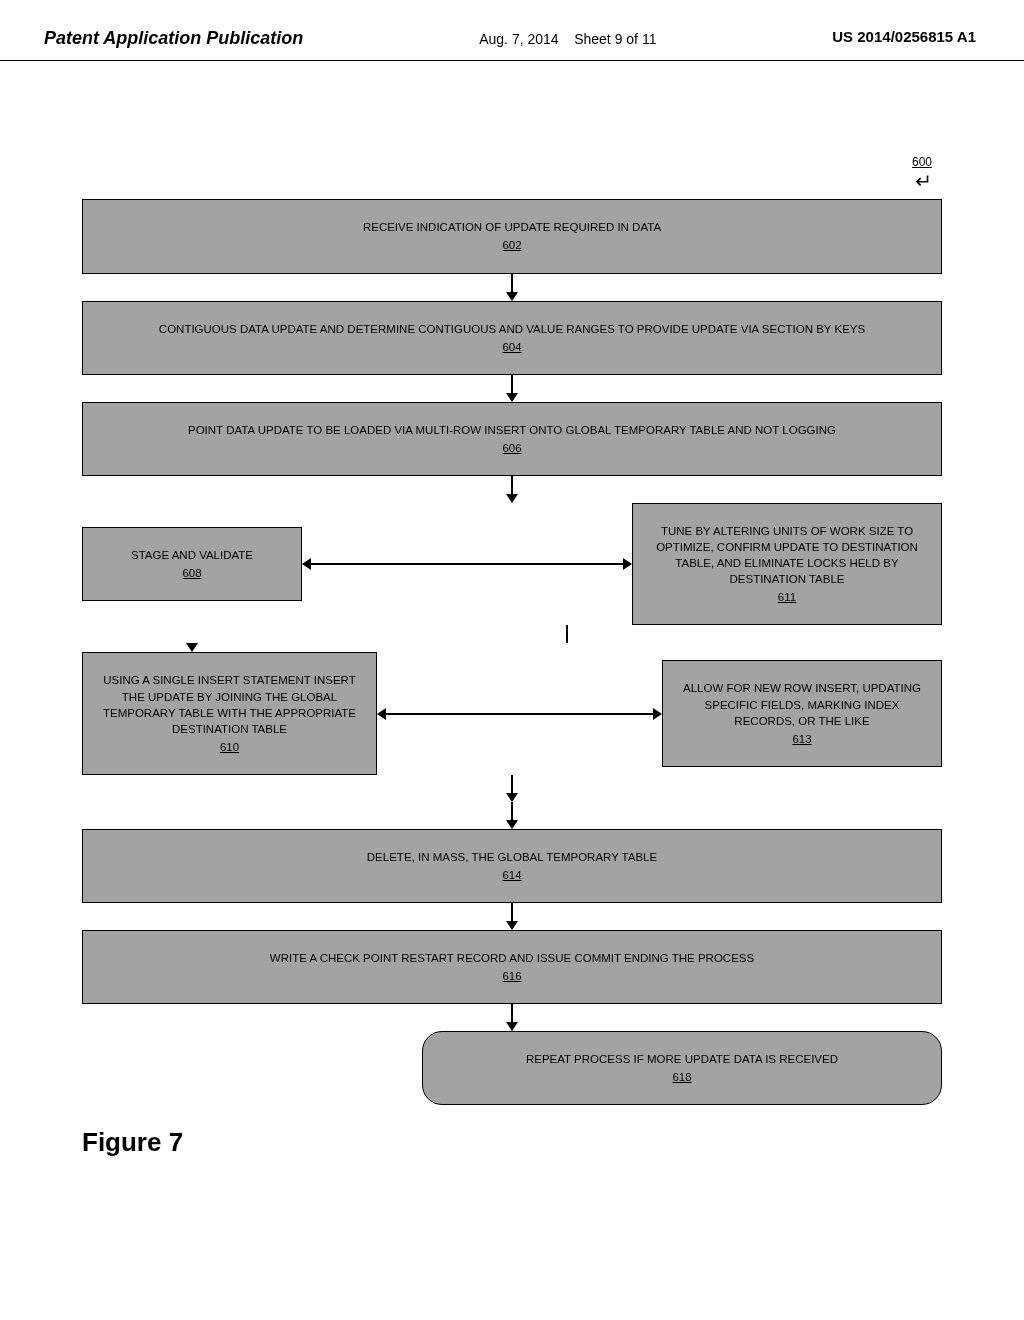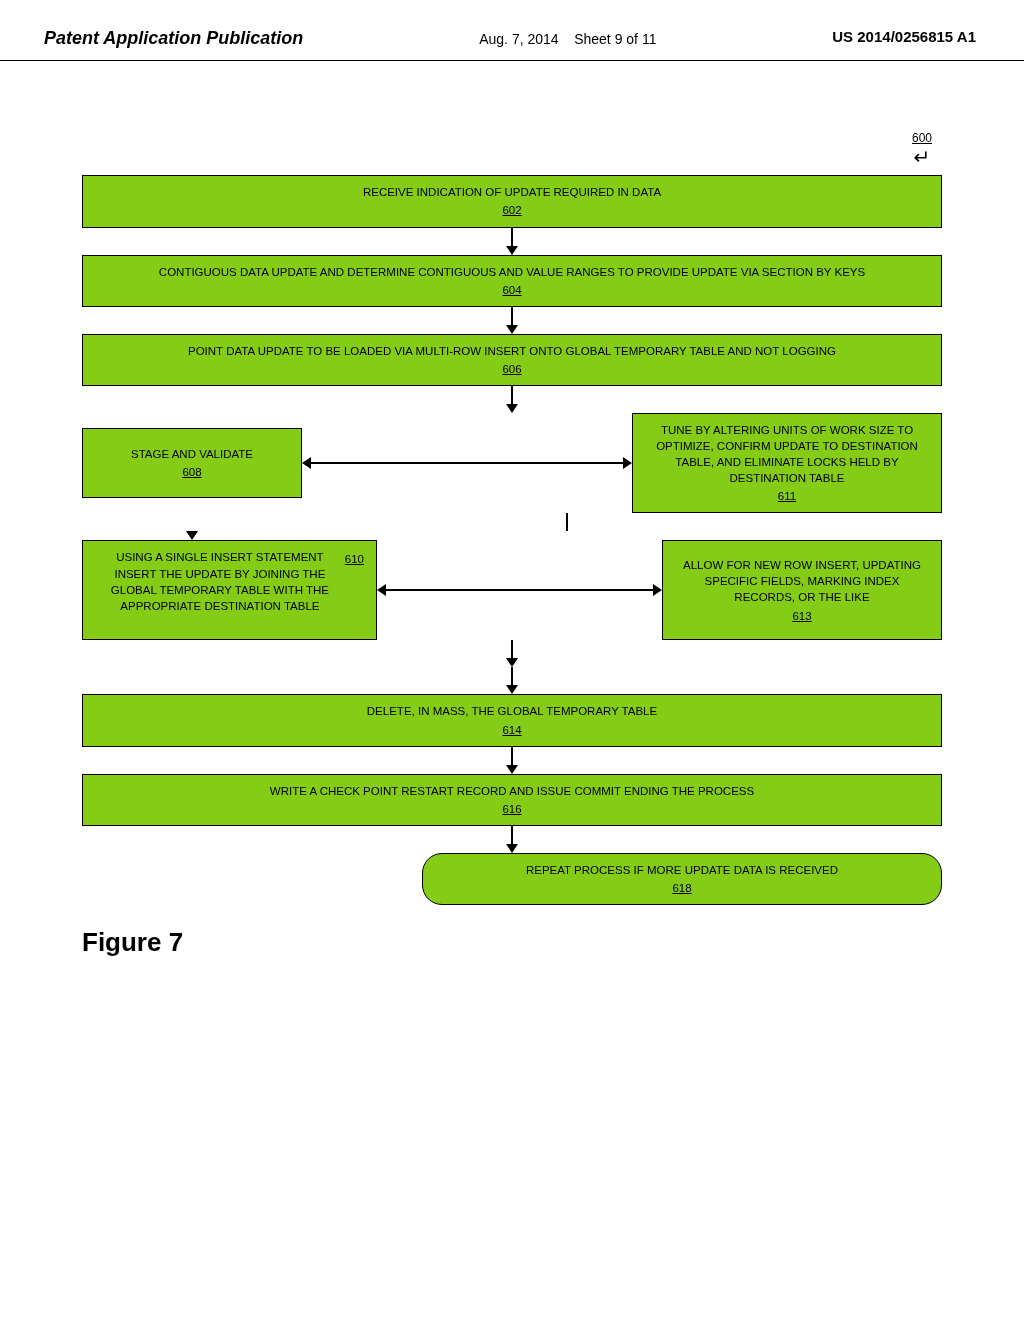--- a/index.html
+++ b/index.html
@@ -48,22 +48,22 @@
       margin: 40px auto 0 auto;
       width: 860px;
     }
 
     
     .flow-box {
       border: 1px solid #000;
       text-align: center;
       font-size: 11.5px;
       font-weight: normal;
-      padding: 8px 12px;
-      background: #84cc16;
+      padding: 19px 12px;
+      background: #a3a3a3;
       position: relative;
       line-height: 1.4;
     }
     .flow-box .box-num {
       text-decoration: underline;
       display: block;
       margin-top: 2px;
     }
 
     
@@ -116,21 +116,21 @@
   <div class="header-right">
     <span>US 2014/0256815 A1</span>
   </div>
 </div>
 
 <div class="main">
 
   <div class="flowchart">
 
     <div style="display:flex; justify-content:flex-end; margin-bottom:6px; margin-right:10px;">
-      <div style="text-align:center; font-size:12px;">
+      <div style="text-align:right; font-size:12px;margin-top:24px;">
         <span style="text-decoration:underline;">600</span><br>
         <span style="font-size:20px;">↵</span>
       </div>
     </div>
 
     <div class="flow-box" style="width:100%;">
       <span>RECEIVE INDICATION OF UPDATE REQUIRED IN DATA</span>
       <span class="box-num">602</span>
     </div>
 
@@ -178,21 +178,21 @@
       </div>
     </div>
 
     <div style="display:flex; flex-direction:column; align-items:flex-start; padding-left:109px;">
       <div class="vline" style="height:18px;"></div>
       <div class="arrowhead-down" style="margin-left:-5px;"></div>
     </div>
 
     <div style="display:flex; flex-direction:row; align-items:center; width:100%; gap:0;">
 
-      <div class="flow-box" style="width:295px; min-height:100px; display:flex; flex-direction:row; justify-content:center;">
+      <div class="flow-box" style="width:295px; min-height:100px; display:flex; flex-direction:column; justify-content:center;">
         <span>USING A SINGLE INSERT STATEMENT INSERT THE UPDATE BY JOINING THE GLOBAL TEMPORARY TABLE WITH THE APPROPRIATE DESTINATION TABLE</span>
         <span class="box-num">610</span>
       </div>
 
       <div style="flex:1; display:flex; align-items:center;">
         <div class="arrowhead-left" style="flex-shrink:0;"></div>
         <div class="hline" style="flex:1;"></div>
         <div class="arrowhead-right" style="flex-shrink:0;"></div>
       </div>
 

